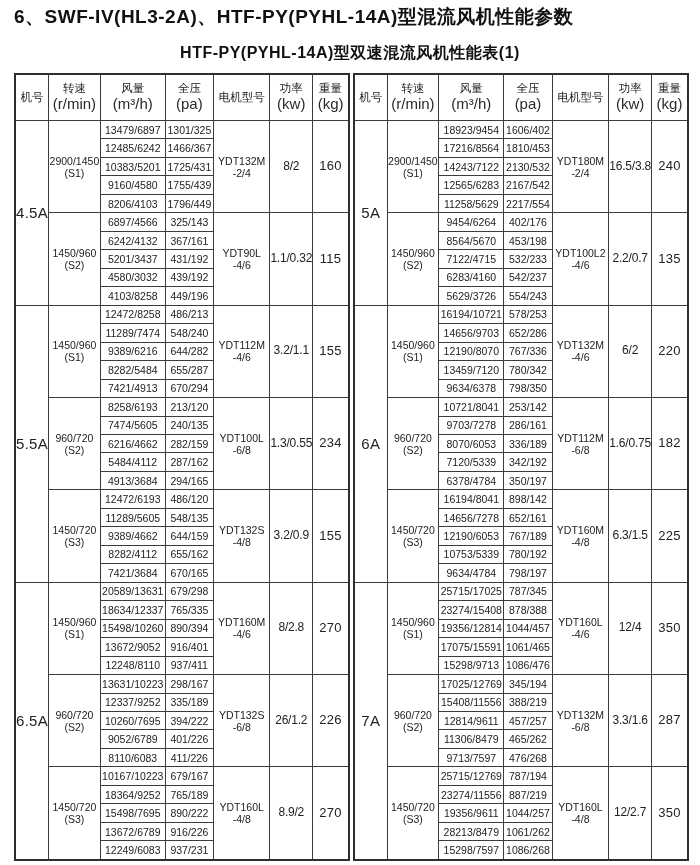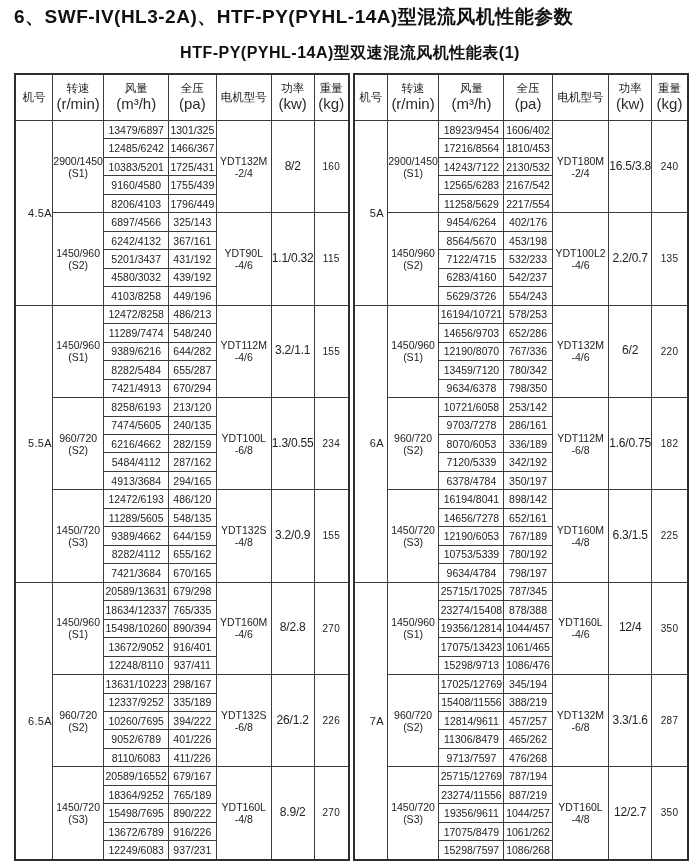--- a/index.html
+++ b/index.html
@@ -31,24 +31,24 @@
   }
   th,td{
     border:1px solid #3c3c3c;
     text-align:center;vertical-align:middle;
     padding:0;overflow:hidden;
   }
   thead th{height:45px;line-height:1.25;}
   th .hl{display:block;font-size:11.5px;font-weight:400;color:#222;}
   th .hs{display:block;font-size:15px;font-weight:400;color:#2a2a2a;}
   td{font-size:10.5px;line-height:1.15;color:#222;white-space:nowrap;}
-  td.model{font-size:11px;letter-spacing:.3px;padding-left:12px;}
+  td.model{font-size:15px;letter-spacing:.3px;}
   td.speed div,td.motor div{font-size:10.5px;}
   td.power{font-size:12px;letter-spacing:-.2px;}
-  td.weight{font-size:10px;letter-spacing:.3px;}
+  td.weight{font-size:13px;letter-spacing:.3px;}
   tr.group-start td{border-top:1.6px solid #2e2e2e;}
 </style>
 </head>
 <body>
 
 <h1 class="doc-title">6、SWF-IV(HL3-2A)、HTF-PY(PYHL-14A)型混流风机性能参数</h1>
 <h2 class="doc-subtitle">HTF-PY(PYHL-14A)型双速混流风机性能表(1)</h2>
 
 <div class="tables">
 
@@ -306,21 +306,21 @@
         </tr>
         <tr>
           <td class="flow">8110/6083</td>
           <td class="pressure">411/226</td>
         </tr>
         <tr>
           <td class="speed" rowspan="5">
             <div>1450/720</div>
             <div>(S3)</div>
           </td>
-          <td class="flow">20589/16552</td>
+          <td class="flow">10167/10223</td>
           <td class="pressure">679/167</td>
           <td class="motor" rowspan="5">
             <div>YDT160L</div>
             <div>-4/8</div>
           </td>
           <td class="power" rowspan="5">8.9/2</td>
           <td class="weight" rowspan="5">270</td>
         </tr>
         <tr>
           <td class="flow">18364/9252</td>
@@ -474,21 +474,21 @@
         </tr>
         <tr>
           <td class="flow">9634/6378</td>
           <td class="pressure">798/350</td>
         </tr>
         <tr>
           <td class="speed" rowspan="5">
             <div>960/720</div>
             <div>(S2)</div>
           </td>
-          <td class="flow">10721/6058</td>
+          <td class="flow">10721/8041</td>
           <td class="pressure">253/142</td>
           <td class="motor" rowspan="5">
             <div>YDT112M</div>
             <div>-6/8</div>
           </td>
           <td class="power" rowspan="5">1.6/0.75</td>
           <td class="weight" rowspan="5">182</td>
         </tr>
         <tr>
           <td class="flow">9703/7278</td>
@@ -553,21 +553,21 @@
         </tr>
         <tr>
           <td class="flow">23274/15408</td>
           <td class="pressure">878/388</td>
         </tr>
         <tr>
           <td class="flow">19356/12814</td>
           <td class="pressure">1044/457</td>
         </tr>
         <tr>
-          <td class="flow">17075/13423</td>
+          <td class="flow">17075/15591</td>
           <td class="pressure">1061/465</td>
         </tr>
         <tr>
           <td class="flow">15298/9713</td>
           <td class="pressure">1086/476</td>
         </tr>
         <tr>
           <td class="speed" rowspan="5">
             <div>960/720</div>
             <div>(S2)</div>
@@ -613,21 +613,21 @@
         </tr>
         <tr>
           <td class="flow">23274/11556</td>
           <td class="pressure">887/219</td>
         </tr>
         <tr>
           <td class="flow">19356/9611</td>
           <td class="pressure">1044/257</td>
         </tr>
         <tr>
-          <td class="flow">17075/8479</td>
+          <td class="flow">28213/8479</td>
           <td class="pressure">1061/262</td>
         </tr>
         <tr>
           <td class="flow">15298/7597</td>
           <td class="pressure">1086/268</td>
         </tr>
       </tbody>
   </table>
 
 </div>

